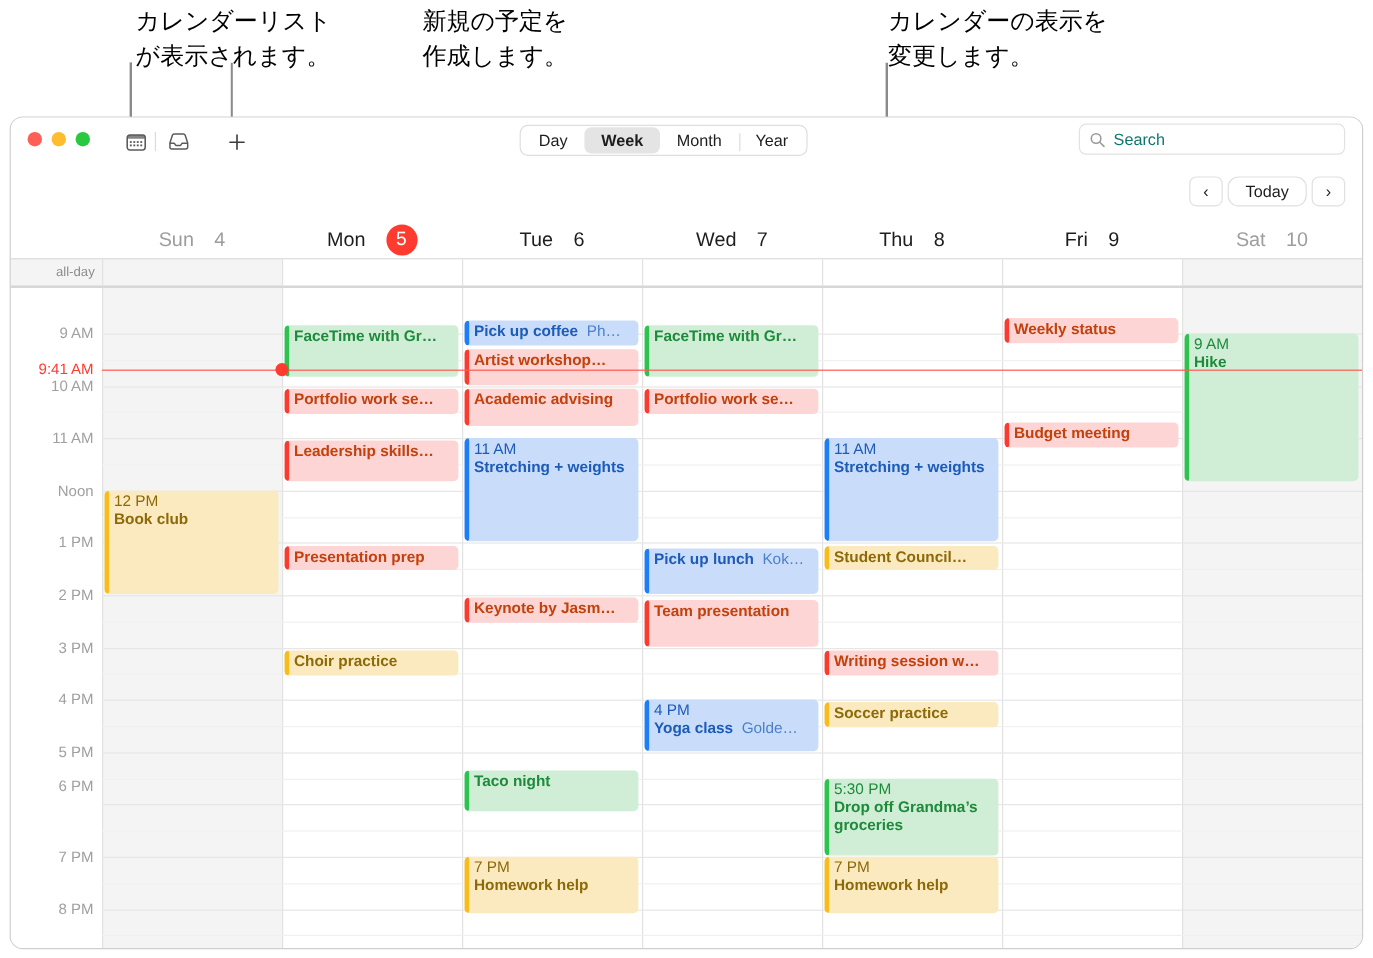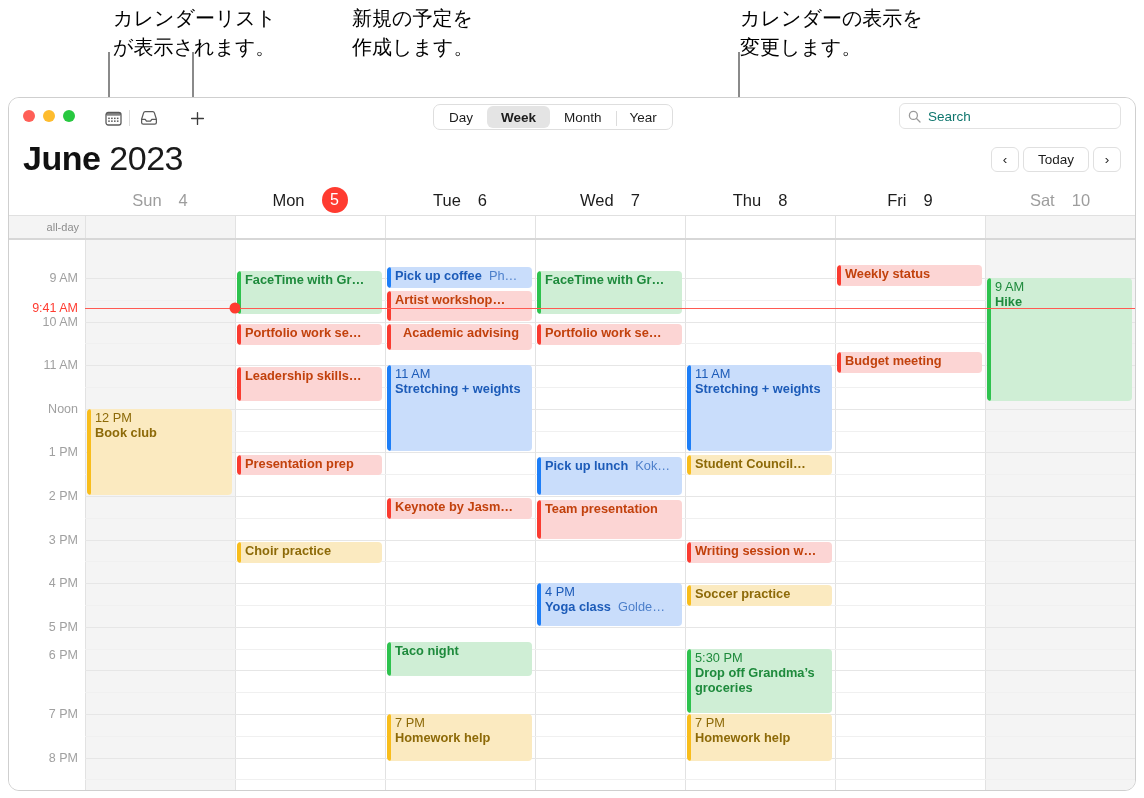--- a/index.html
+++ b/index.html
@@ -156,21 +156,21 @@
     min-width: 28px;
     display: flex; align-items: center; justify-content: center;
     border: 1px solid #e0e0e0;
     border-radius: 6px;
     background: #ffffff;
     font-size: 13.5px;
     color: #1d1d1d;
     padding: 0 6px;
     box-sizing: border-box;
   }
-  .navbtn.today { padding: 0 14px; }
+  .navbtn.today { padding: 0 14px; border-radius: 9px; }
 
   
   .dayhdr {
     position: relative;
     height: 30px;
     display: flex;
   }
   .gutter-h { width: 76px; flex: 0 0 76px; }
   .dcell {
     flex: 1 1 0;
@@ -405,23 +405,20 @@
           <svg width="13" height="13" viewBox="0 0 13 13" fill="none">
             <circle cx="5.4" cy="5.4" r="4" stroke="#9a9a9a" stroke-width="1.3"></circle>
             <path d="M8.5 8.5 12 12" stroke="#9a9a9a" stroke-width="1.3" stroke-linecap="round"></path>
           </svg>
         </span>
         <span class="ph">Search</span>
       </div>
     </div>
 
     <div class="titlerow">
-      <div class="bigtitle">
-        <span class="mon">June</span><span> </span><span class="yr">2023</span>
-      </div>
       <div class="navgroup">
         <div class="navbtn">‹</div>
         <div class="navbtn today">Today</div>
         <div class="navbtn">›</div>
       </div>
     </div>
 
     <div class="dayhdr" id="dayhdr">
       <div class="gutter-h"></div>
     <div class="dcell weekend">
@@ -480,21 +477,21 @@
           <span class="tm">12 PM</span>
           <span class="ti">Book club</span>
         </div>
         <div class="ev c-green inline" style="top: 31.46px; height: 42.6px; left: 228px; width: 145px; position: absolute;"><div class="bar"></div><span class="ti">FaceTime with Gr…</span></div>
         <div class="ev c-red inline" style="top: 83.78px; height: 20.8px; left: 228px; width: 145px; position: absolute;"><div class="bar"></div><span class="ti">Portfolio work se…</span></div>
         <div class="ev c-red inline" style="top: 127.38px; height: 33.88px; left: 228px; width: 145px; position: absolute;"><div class="bar"></div><span class="ti">Leadership skills…</span></div>
         <div class="ev c-red inline" style="top: 214.58px; height: 20.8px; left: 228px; width: 145px; position: absolute;"><div class="bar"></div><span class="ti">Presentation prep</span></div>
         <div class="ev c-yellow inline" style="top: 301.78px; height: 20.8px; left: 228px; width: 145px; position: absolute;"><div class="bar"></div><span class="ti">Choir practice</span></div>
         <div class="ev c-blue inline" style="top: 27.1px; height: 20.8px; left: 378px; width: 145px; position: absolute;"><div class="bar"></div><span class="ti">Pick up coffee<span class="loc">&nbsp; Ph…</span></span></div>
         <div class="ev c-red inline" style="top: 51.08px; height: 29.52px; left: 378px; width: 145px; position: absolute;"><div class="bar"></div><span class="ti">Artist workshop…</span></div>
-        <div class="ev c-red inline" style="top: 83.78px; height: 26px; left: 378px; width: 145px; position: absolute; text-align: center;"><div class="bar"></div><span class="ti">Academic advising</span></div>
+        <div class="ev c-red inline" style="top: 83.78px; height: 31px; left: 378px; width: 145px; position: absolute;"><div class="bar"></div><span class="ti">Academic advising</span></div>
         <div class="ev c-blue wrapok" style="top: 125.2px; height: 86.2px; left: 378px; width: 145px; position: absolute;">
           <div class="bar"></div>
           <span class="tm">11 AM</span>
           <span class="ti">Stretching + weights</span>
         </div>
         <div class="ev c-red inline" style="top: 258.18px; height: 20.8px; left: 378px; width: 145px; position: absolute;"><div class="bar"></div><span class="ti">Keynote by Jasm…</span></div>
         <div class="ev c-green inline" style="top: 402.06px; height: 33.88px; left: 378px; width: 145px; position: absolute;"><div class="bar"></div><span class="ti">Taco night</span></div>
         <div class="ev c-yellow wrapok" style="top: 474px; height: 46.96px; left: 378px; width: 145px; position: absolute;">
           <div class="bar"></div>
           <span class="tm">7 PM</span>

